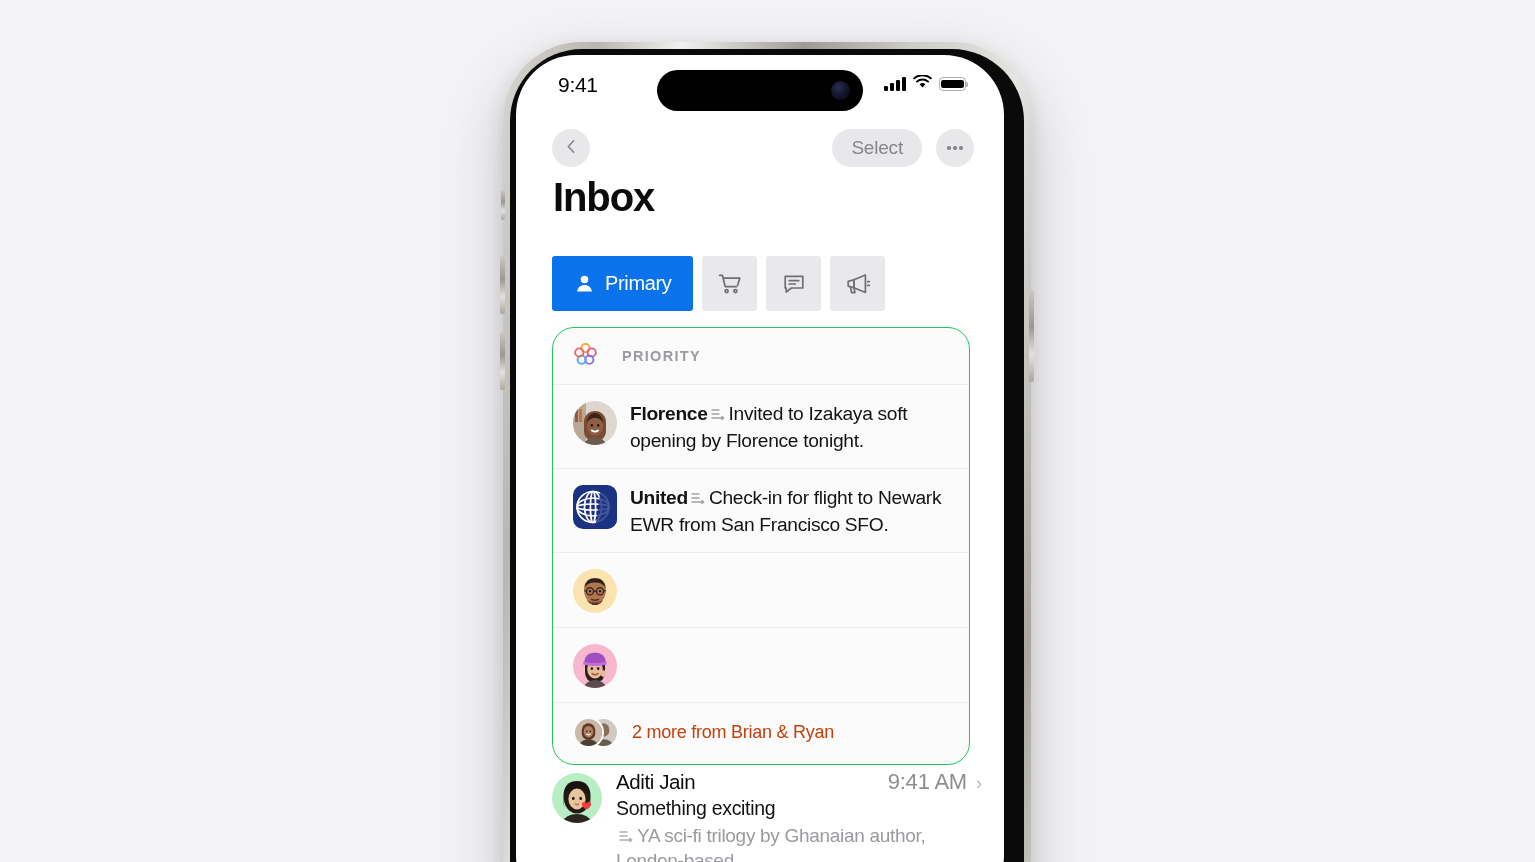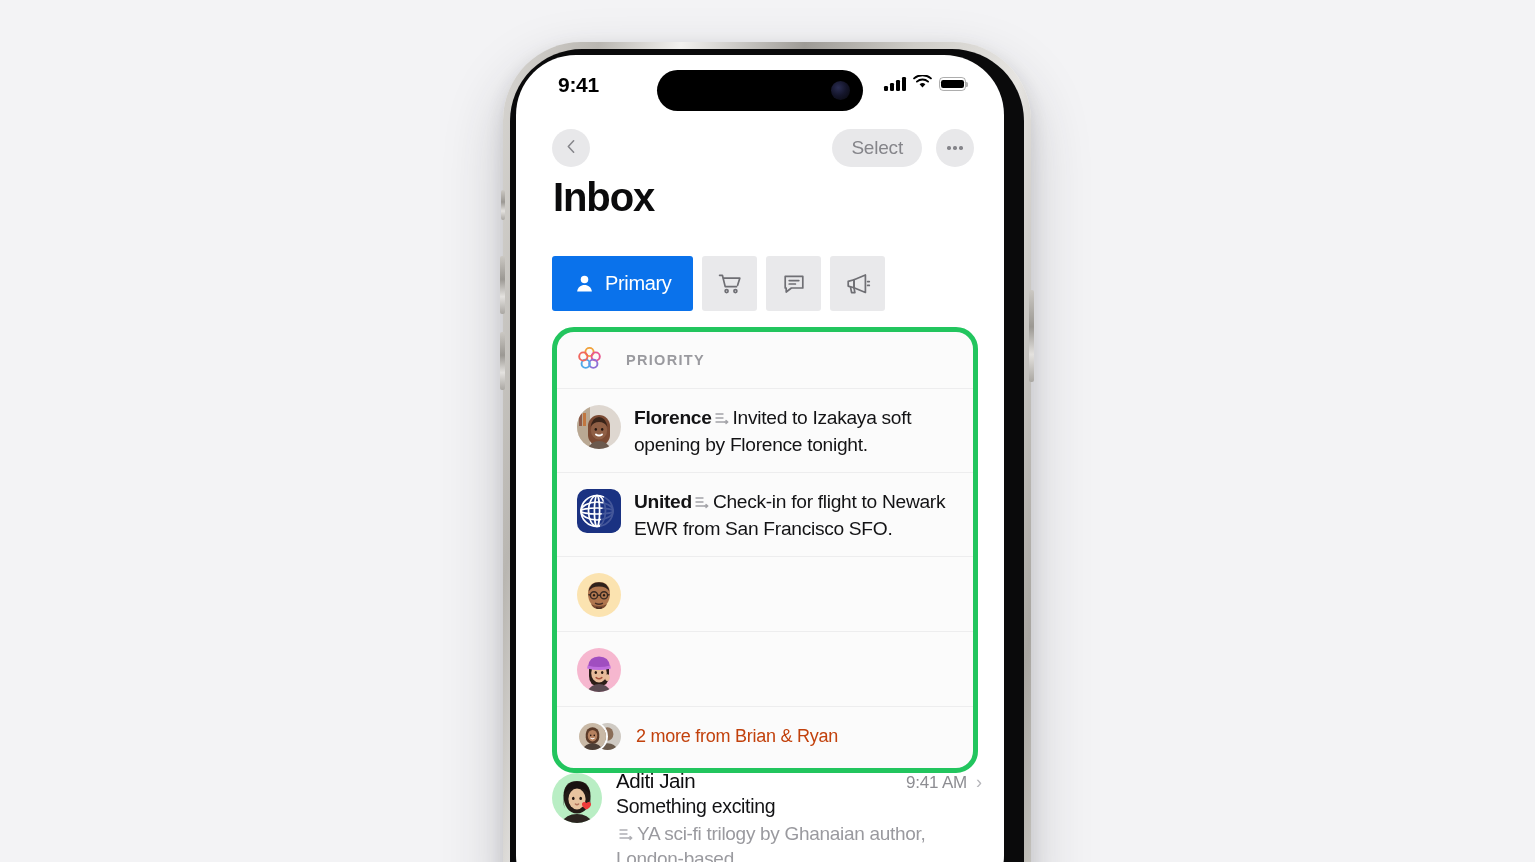--- a/index.html
+++ b/index.html
@@ -58,21 +58,21 @@
 
   
   #status-bar {
     position: absolute; left: 0; top: 0;
     width: 488px; height: 62px;
   }
   #status-time {
     position: absolute;
     left: 42px; top: 18px;
     font-size: 21px;
-    font-weight: 700;
+    font-weight: 400;
     letter-spacing: -0.3px;
     color: #000;
   }
   #dynamic-island {
     position: absolute;
     left: 141px; top: 15px;
     width: 206px; height: 41px;
     border-radius: 21px;
     background: #000;
   }
@@ -188,21 +188,21 @@
     letter-spacing: -0.35px;
   }
   .tab svg { display: block; }
 
   
   #priority-card {
     position: absolute;
     left: 36px; top: 272px;
     width: 416px;
     background: #fbfbfb;
-    border: 5px solid #22c55e;
+    border: 1px solid #22c55e;
     border-radius: 22px;
     overflow: hidden;
   }
   #priority-header {
     height: 56px;
     display: flex;
     align-items: center;
     padding: 0 0 0 20px;
     border-bottom: 1px solid #ededee;
   }
@@ -295,21 +295,21 @@
     align-items: baseline;
   }
   .msg-sender {
     font-size: 20.5px;
     font-weight: 400;
     letter-spacing: -0.4px;
     color: #0d0d0f;
     flex: 1 1 auto;
   }
   .msg-time {
-    font-size: 17px;
+    font-size: 22px;
     color: #8d8d92;
     letter-spacing: -0.2px;
     margin-right: 9px;
     text-align: center;
   }
   .msg-chevron { color: #b6b6bb; font-size: 18px; line-height: 1; }
   .msg-subject {
     font-size: 19.5px;
     color: #121214;
     letter-spacing: -0.3px;

